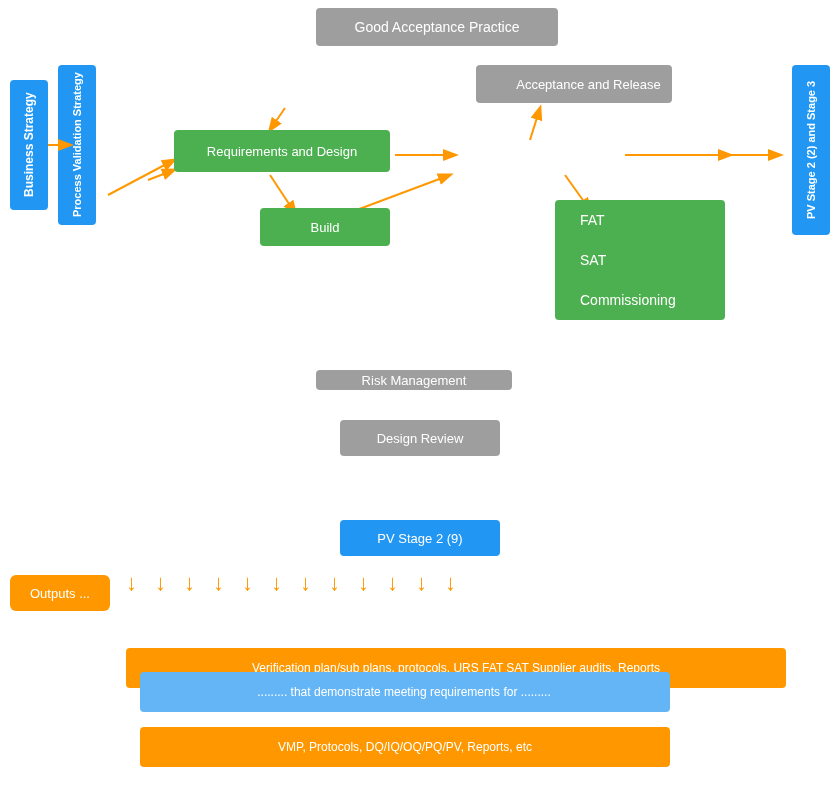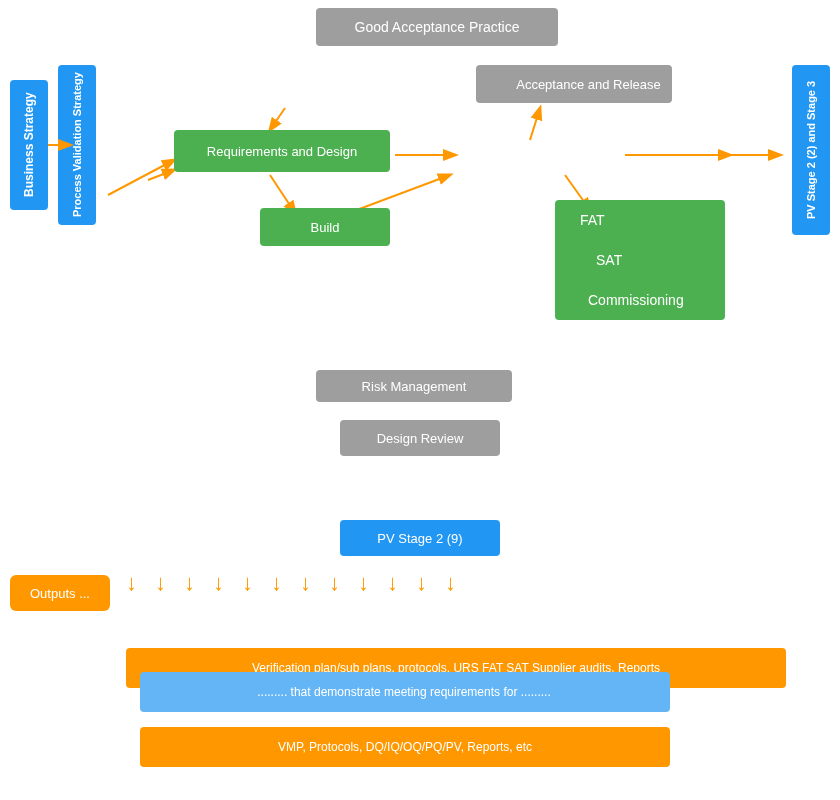--- a/index.html
+++ b/index.html
@@ -130,39 +130,39 @@
 
   <div class="box box-gray" style="left:476px; top:65px; width:196px; height:38px;padding-left:39px;">Acceptance and Release</div>
 
   <div class="box box-green" style="left:174px; top:130px; width:216px; height:42px; font-size:13px;">Requirements and Design</div>
 
 
   <div class="box box-green" style="left:260px; top:208px; width:130px; height:38px;">Build</div>
 
   <div class="box box-green" style="left:555px; top:200px; width:170px; height:120px; flex-direction: column; align-items: flex-start; padding-left: 25px; line-height: 2;">
     <div style="color:white; font-size:14px; margin: 6px 0;">FAT</div>
-    <div style="color:white; font-size:14px; margin: 6px 16px;">SAT</div>
-    <div style="color:white; font-size:14px; margin: 6px 8px;">Commissioning</div>
+    <div style="color:white; font-size:14px; margin: 6px 0;">SAT</div>
+    <div style="color:white; font-size:14px; margin: 6px 0;">Commissioning</div>
   </div>
 
   <div class="vertical-label box-blue" style="left:10px; top:80px; width:38px; height:130px; font-size:12px; border-radius:4px;">Business Strategy</div>
 
   <div class="vertical-label box-blue" style="left:58px; top:65px; width:38px; height:160px; font-size:11px; border-radius:4px;">Process Validation Strategy</div>
 
   <div class="vertical-label box-blue" style="right:10px; top:65px; width:38px; height:170px; font-size:11px; border-radius:4px;">PV Stage 2 (2) and Stage 3</div>
 
   <svg style="position:absolute; top:145px; left:730px; width:60px; height:20px;">
     <line x1="0" y1="10" x2="50" y2="10" stroke="#ff9800" stroke-width="2" marker-end="url(#arrow-orange2)"></line>
   </svg>
 
   <svg style="position:absolute; top:135px; left:48px; width:30px; height:20px;">
     <line x1="0" y1="10" x2="22" y2="10" stroke="#ff9800" stroke-width="2" marker-end="url(#arrow-orange)"></line>
   </svg>
 
-  <div class="box box-gray" style="left:316px; top:370px; width:196px; height:32px;">Risk Management</div>
+  <div class="box box-gray" style="left:316px; top:370px; width:196px; height:20px;">Risk Management</div>
 
   <div class="box box-gray" style="left:340px; top:420px; width:160px; height:36px;">Design Review</div>
 
 
   <div class="box box-blue" style="left:340px; top:520px; width:160px; height:36px;">PV Stage 2 (9)</div>
 
   <div class="box box-orange" style="left:10px; top:575px; width:100px; height:36px; border-radius:6px;">Outputs ...</div>
 
   <div class="down-arrows-row" style="left:126px; top:572px; width:650px;">
     <span class="down-arrow-item">↓</span>

